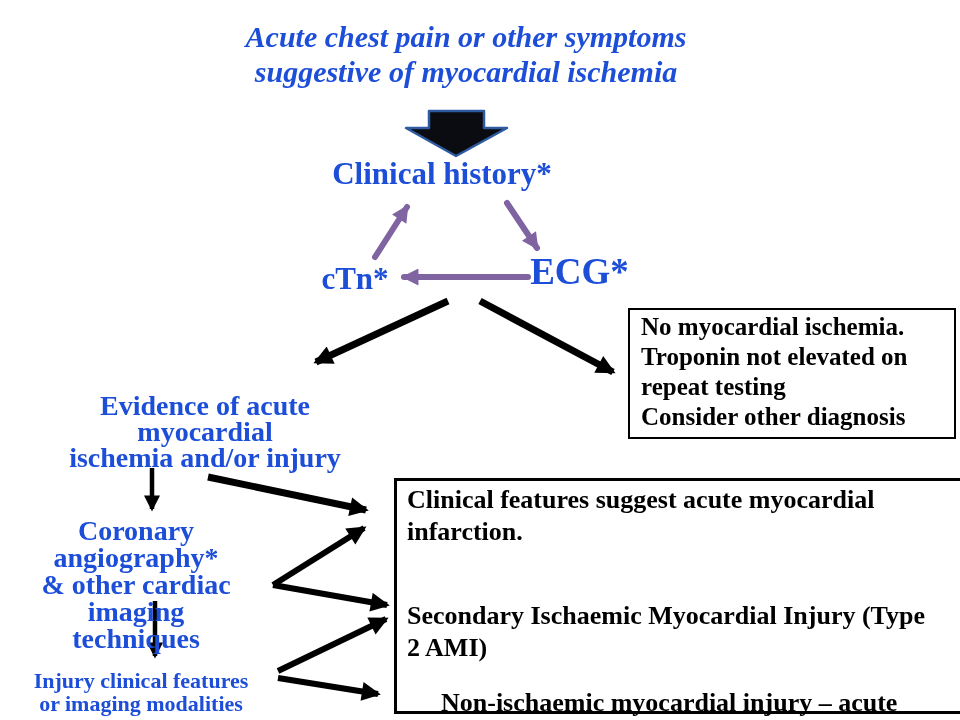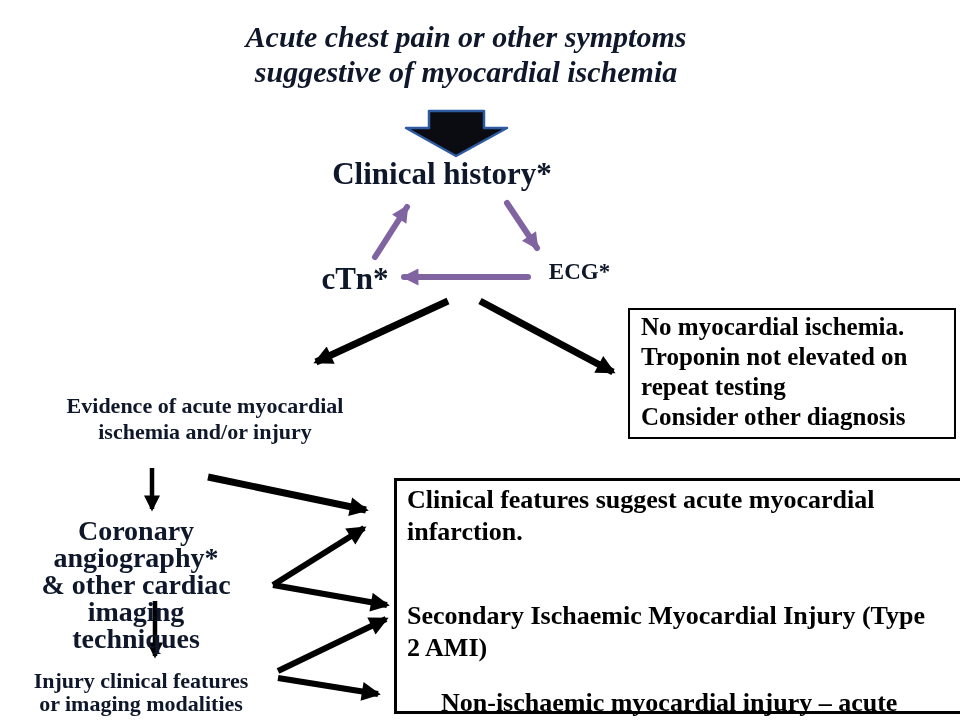--- a/index.html
+++ b/index.html
@@ -9,42 +9,42 @@
     background:#ffffff;
     overflow:hidden;
     font-family:"Liberation Serif","DejaVu Serif",serif;
     color:#000;
   }
   .abs{position:absolute;}
   .txt{
     font-weight:bold;
     white-space:pre-line;
     text-align:center;
-    color:#0f172a;
+    color:#1d4ed8;
   }
   #title{
     left:106px;top:19px;width:720px;
     font-size:30px;line-height:35px;
     font-style:italic;font-weight:bold;
   }
   #clinical-history{
     left:292px;top:156px;width:300px;
     font-size:31px;line-height:36px;
   }
   #ctn-label{
     left:300px;top:262px;width:110px;
     font-size:31px;line-height:34px;
   }
   #ecg-label{
     left:522px;top:255px;width:115px;
-    font-size:23px;line-height:34px;
+    font-size:37px;line-height:34px;
   }
   #evidence-label{
     left:40px;top:393px;width:330px;
-    font-size:22px;line-height:26px;
+    font-size:28px;line-height:26px;
   }
   #coronary-label{
     left:5px;top:517px;width:262px;
     font-size:28px;line-height:27px;
   }
   #other-features-label{
     left:25px;top:669px;width:232px;
     font-size:22px;line-height:23px;
   }
   .outcome-box{

